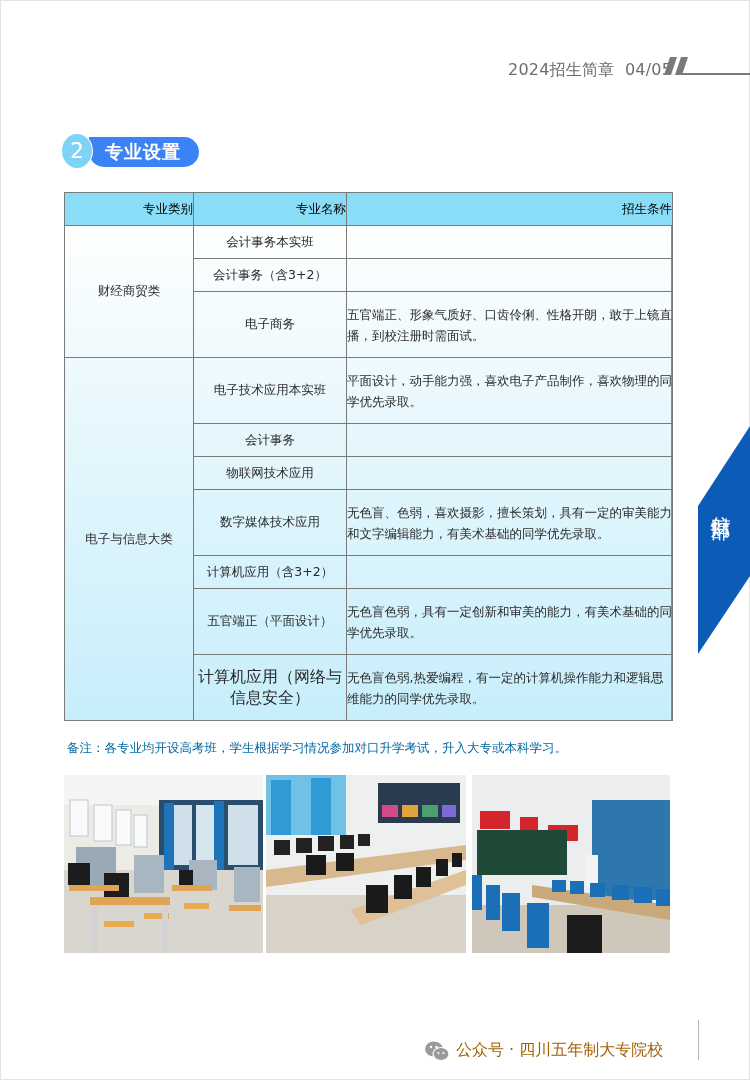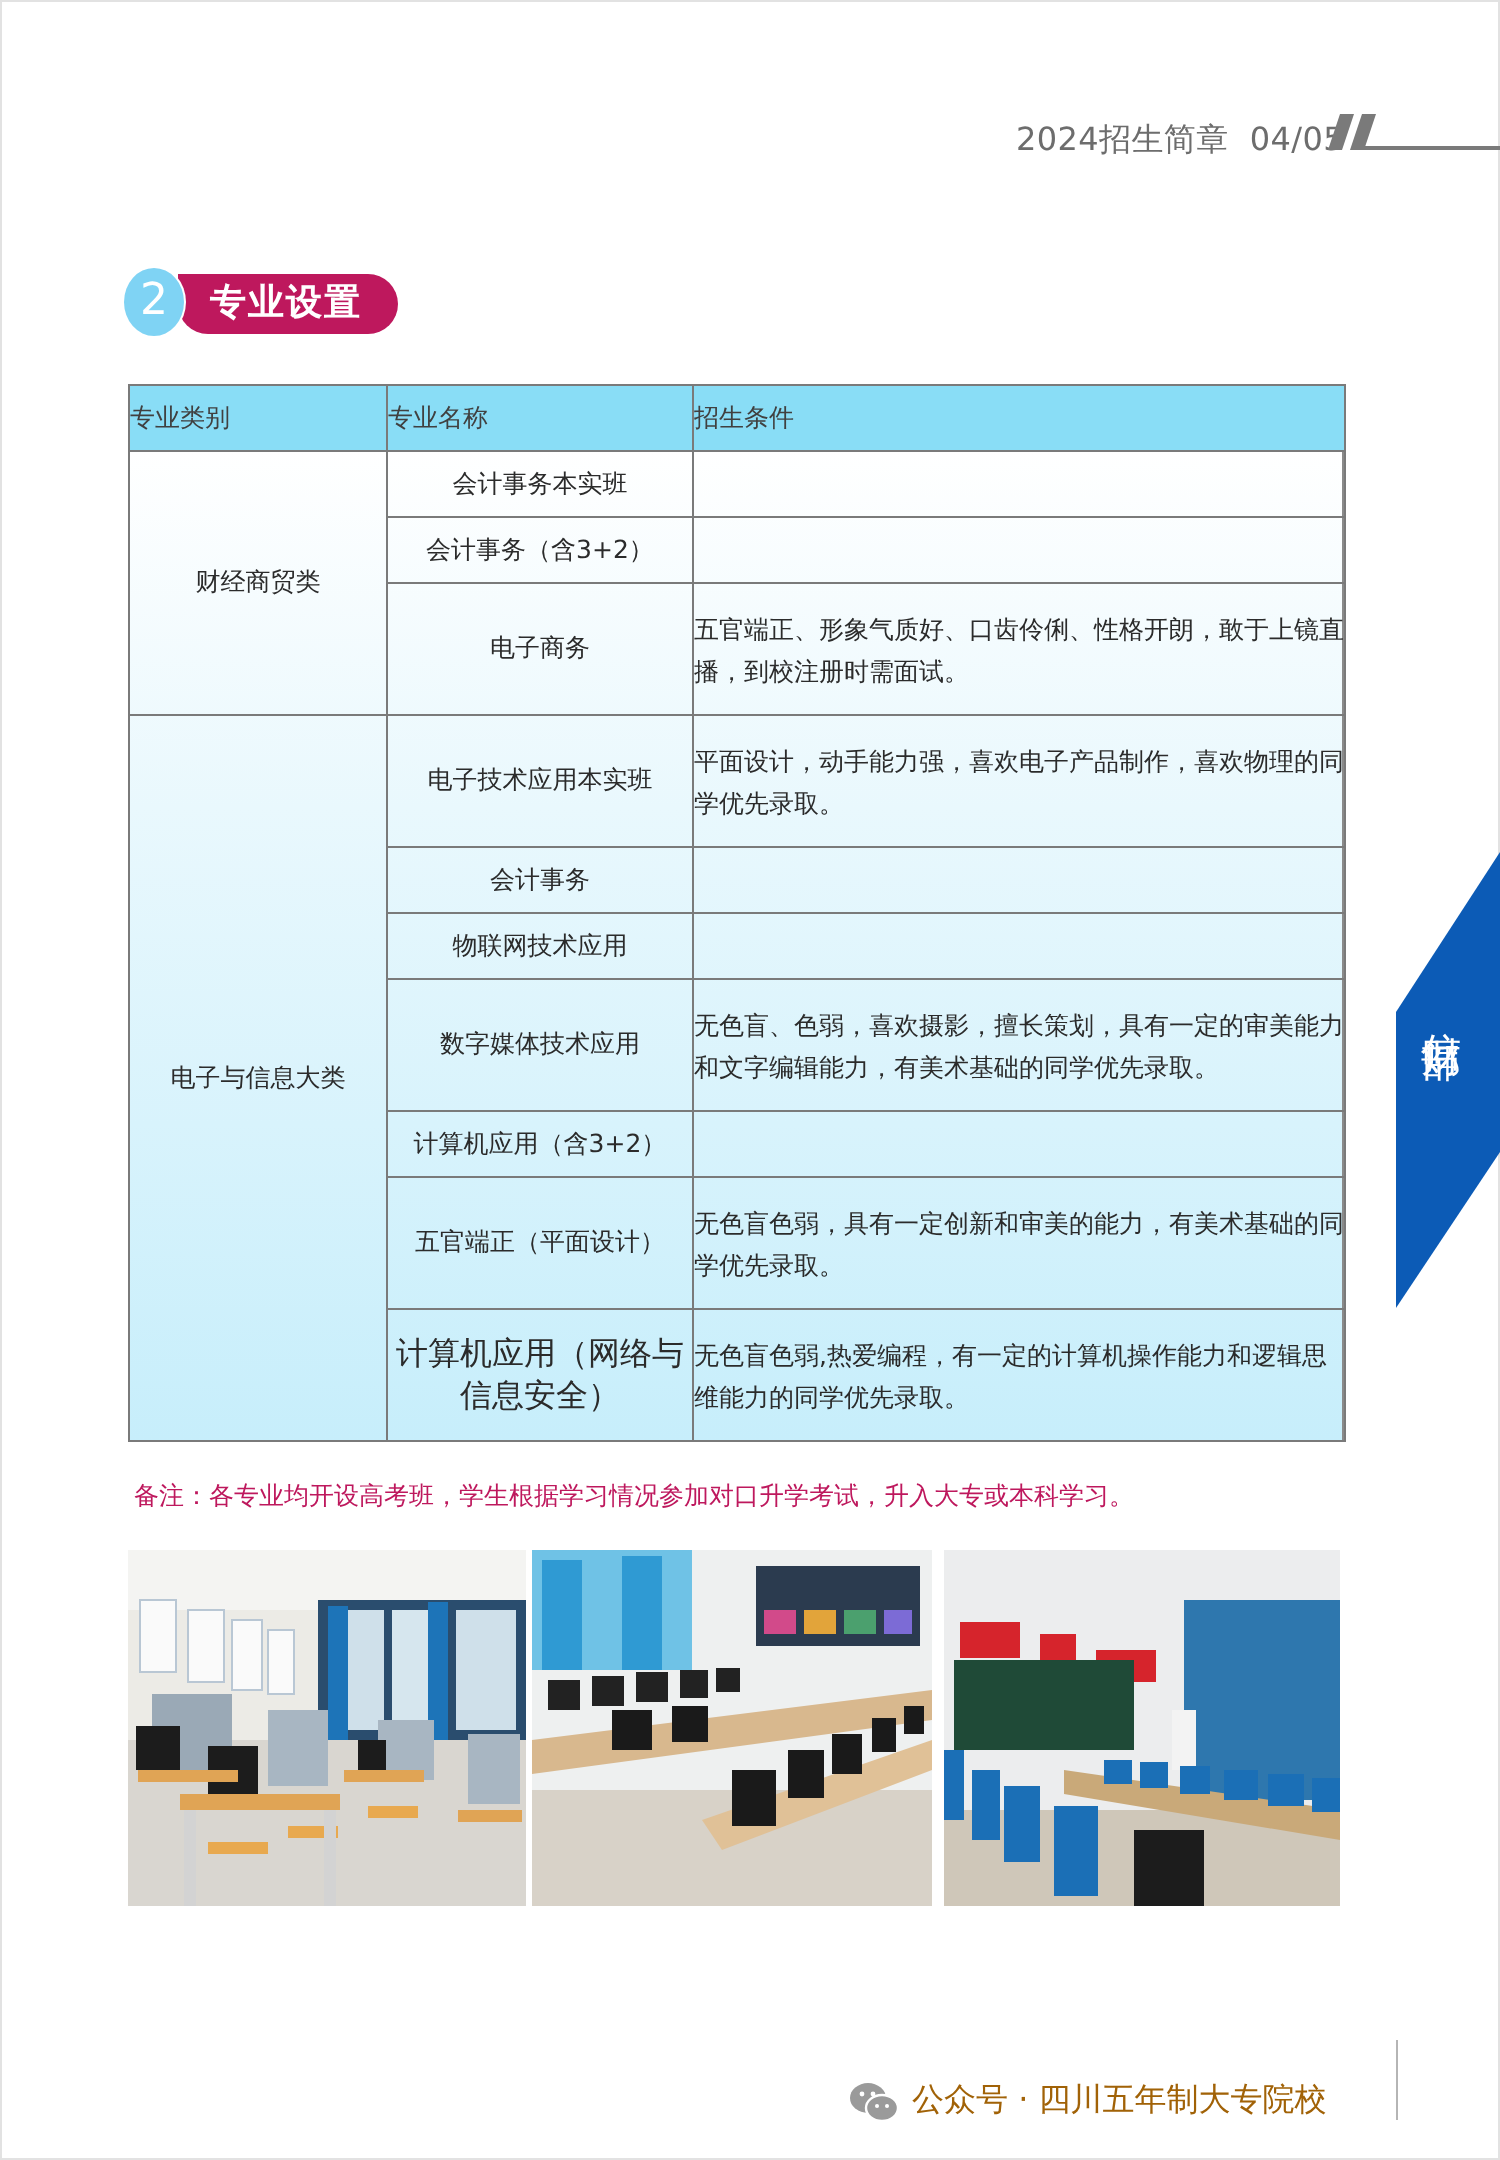--- a/index.html
+++ b/index.html
@@ -23,21 +23,21 @@
   
   .sec-title { position: absolute; left: 62px; top: 134px; height: 36px; }
   .sec-num {
     position: absolute; left: 0; top: 0; width: 30px; height: 34px;
     border-radius: 50%; background: #7fd3f4; color: #fff;
     font-size: 22px; line-height: 34px; text-align: center;
     box-shadow: 0 0 0 1px #fff;
   }
   .sec-pill {
     position: absolute; left: 27px; top: 3px; width: 110px; height: 30px;
-    background: #be185d; border-radius: 0 16px 16px 16px;
+    background: #3b82f6; border-radius: 0 16px 16px 16px;
     color: #fff; font-size: 18px; font-weight: bold; line-height: 30px;
     padding-left: 16px; box-sizing: border-box; letter-spacing: 1px;
   }
   
   .table-wrap {
     position: absolute; left: 64px; top: 192px; width: 608px; height: 529px;
     background: linear-gradient(to bottom, #ffffff 0%, #ffffff 6%, #e9f8fd 40%, #c7eefb 100%);
     border: 1px solid #8a8a8a; box-sizing: border-box;
   }
   table.majors {
@@ -45,31 +45,31 @@
     border-collapse: collapse; table-layout: fixed;
     font-size: 12.5px; color: #2b2b2b;
   }
   table.majors col.c1 { width: 129px; }
   table.majors col.c2 { width: 153px; }
   table.majors col.c3 { width: 326px; }
   table.majors th, table.majors td {
     border: 1px solid #7a7a7a; padding: 0;
   }
   table.majors th {
-    background: #89ddf6; font-weight: normal; height: 32px; text-align: left;
-    font-size: 12.5px; color: #404040;
+    background: #89ddf6; font-weight: normal; height: 32px; text-align: right;
+    font-size: 12.5px; color: #000000;
   }
   td.cat { text-align: center; vertical-align: middle; }
   td.name { text-align: center; vertical-align: middle; margin-left: 20px; }
   td.req { text-align: left; vertical-align: middle; padding: 0 8px 0 8px; line-height: 21px; }
   tr.h33 td { height: 32px; }
   tr.h66 td { height: 65px; }
   
   .note {
-    position: absolute; left: 67px; top: 740px; font-size: 12.5px; color: #be185d;
+    position: absolute; left: 67px; top: 740px; font-size: 12.5px; color: #0369a1;
     white-space: nowrap;
   }
   
   .photo {
     position: absolute; top: 775px; height: 178px; overflow: hidden;
   }
   .photo svg { display: block; }
   
   .side-tab { position: absolute; left: 698px; top: 426px; width: 52px; height: 228px; }
   .side-tab-text {

